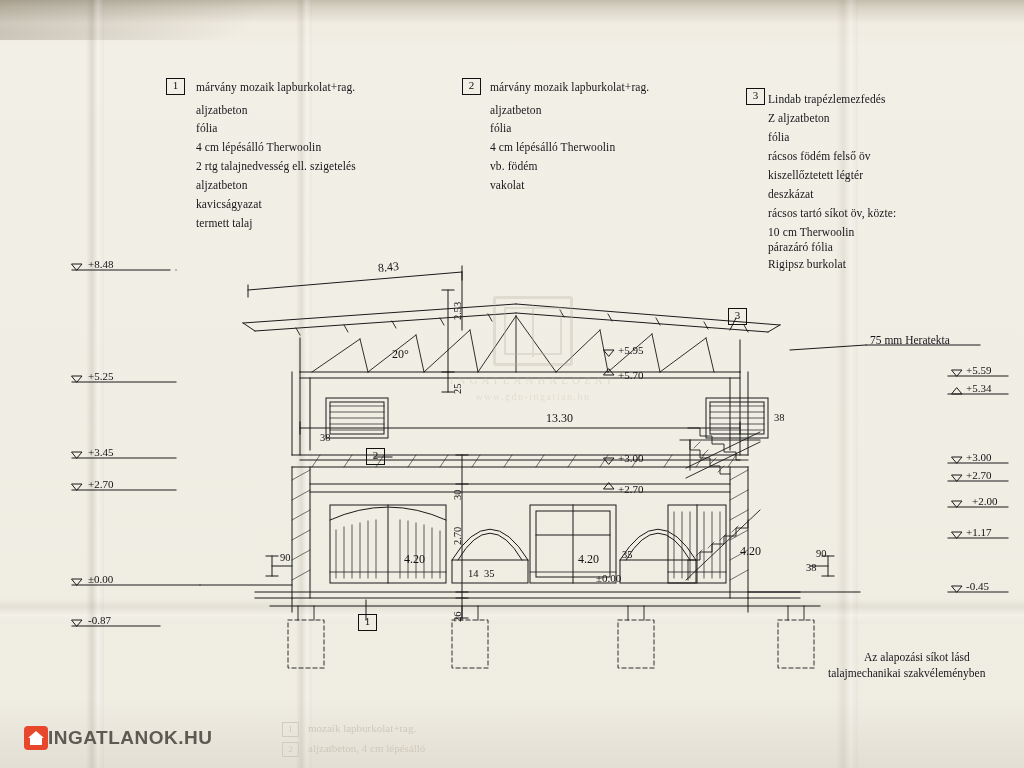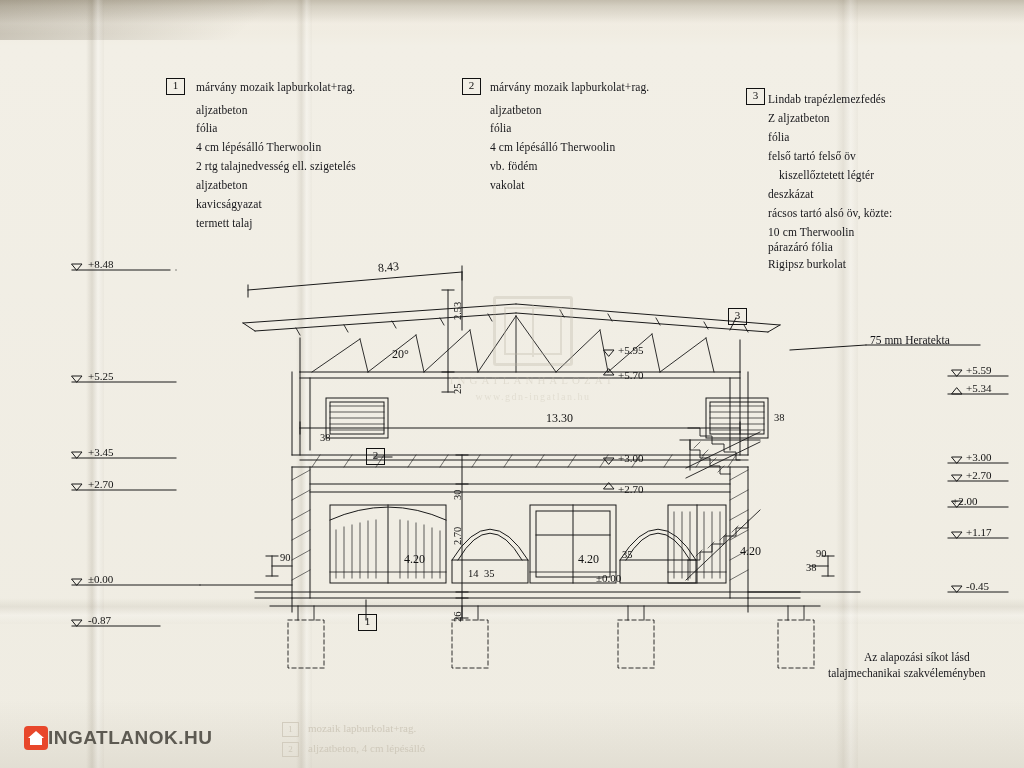--- a/index.html
+++ b/index.html
@@ -463,40 +463,40 @@
   <div class="note" style="left:490px;top:103px;">aljzatbeton</div>
   <div class="note" style="left:490px;top:121px;">fólia</div>
   <div class="note" style="left:490px;top:140px;">4 cm lépésálló Therwoolin</div>
   <div class="note" style="left:490px;top:159px;">vb. födém</div>
   <div class="note" style="left:490px;top:178px;">vakolat</div>
 
   <div class="callout" style="left:746px;top:88px;">3</div>
   <div class="note" style="left:768px;top:92px;">Lindab trapézlemezfedés</div>
   <div class="note" style="left:768px;top:111px;">Z aljzatbeton</div>
   <div class="note" style="left:768px;top:130px;">fólia</div>
-  <div class="note" style="left:768px;top:149px;">felső tartó felső öv</div>
-  <div class="note" style="left:768px;top:168px;margin-left:11px;">kiszellőztetett légtér</div>
+  <div class="note" style="left:768px;top:149px;">rácsos födém felső öv</div>
+  <div class="note" style="left:768px;top:168px;">kiszellőztetett légtér</div>
   <div class="note" style="left:768px;top:187px;">deszkázat</div>
-  <div class="note" style="left:768px;top:206px;">rácsos tartó alsó öv, közte:</div>
+  <div class="note" style="left:768px;top:206px;">rácsos tartó síkot öv, közte:</div>
   <div class="note" style="left:768px;top:225px;">10 cm Therwoolin</div>
   <div class="note" style="left:768px;top:240px;">párazáró fólia</div>
   <div class="note" style="left:768px;top:257px;">Rigipsz burkolat</div>
 
   <div class="lvl" style="left:88px;top:258px;">+8.48</div>
   <div class="lvl" style="left:88px;top:370px;">+5.25</div>
   <div class="lvl" style="left:88px;top:446px;">+3.45</div>
   <div class="lvl" style="left:88px;top:478px;">+2.70</div>
   <div class="lvl" style="left:88px;top:573px;">±0.00</div>
   <div class="lvl" style="left:88px;top:614px;">-0.87</div>
 
   <div class="lvl" style="left:966px;top:364px;">+5.59</div>
   <div class="lvl" style="left:966px;top:382px;">+5.34</div>
   <div class="lvl" style="left:966px;top:451px;">+3.00</div>
   <div class="lvl" style="left:966px;top:469px;">+2.70</div>
-  <div class="lvl" style="left:952px;top:495px;">+2.00</div>
+  <div class="lvl" style="left:972px;top:495px;">+2.00</div>
   <div class="lvl" style="left:966px;top:526px;">+1.17</div>
   <div class="lvl" style="left:966px;top:580px;">-0.45</div>
 
   <div class="lvl" style="left:618px;top:344px;">+5.95</div>
   <div class="lvl" style="left:618px;top:369px;">+5.70</div>
   <div class="lvl" style="left:618px;top:452px;">+3.00</div>
   <div class="lvl" style="left:618px;top:483px;">+2.70</div>
   <div class="lvl" style="left:596px;top:572px;">±0.00</div>
 
   <div class="dim" style="left:378px;top:260px;transform:rotate(-5deg);font-size:12px;">8.43</div>

